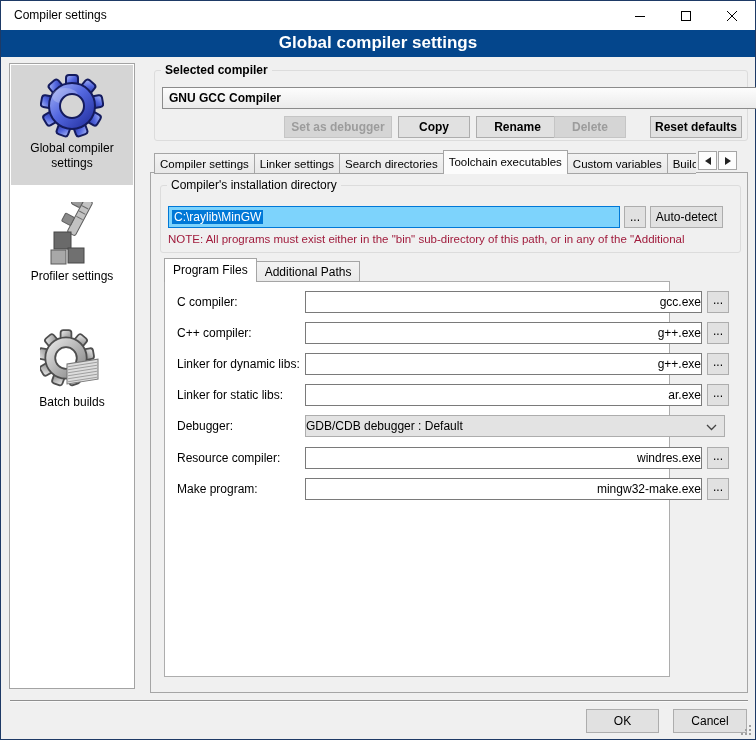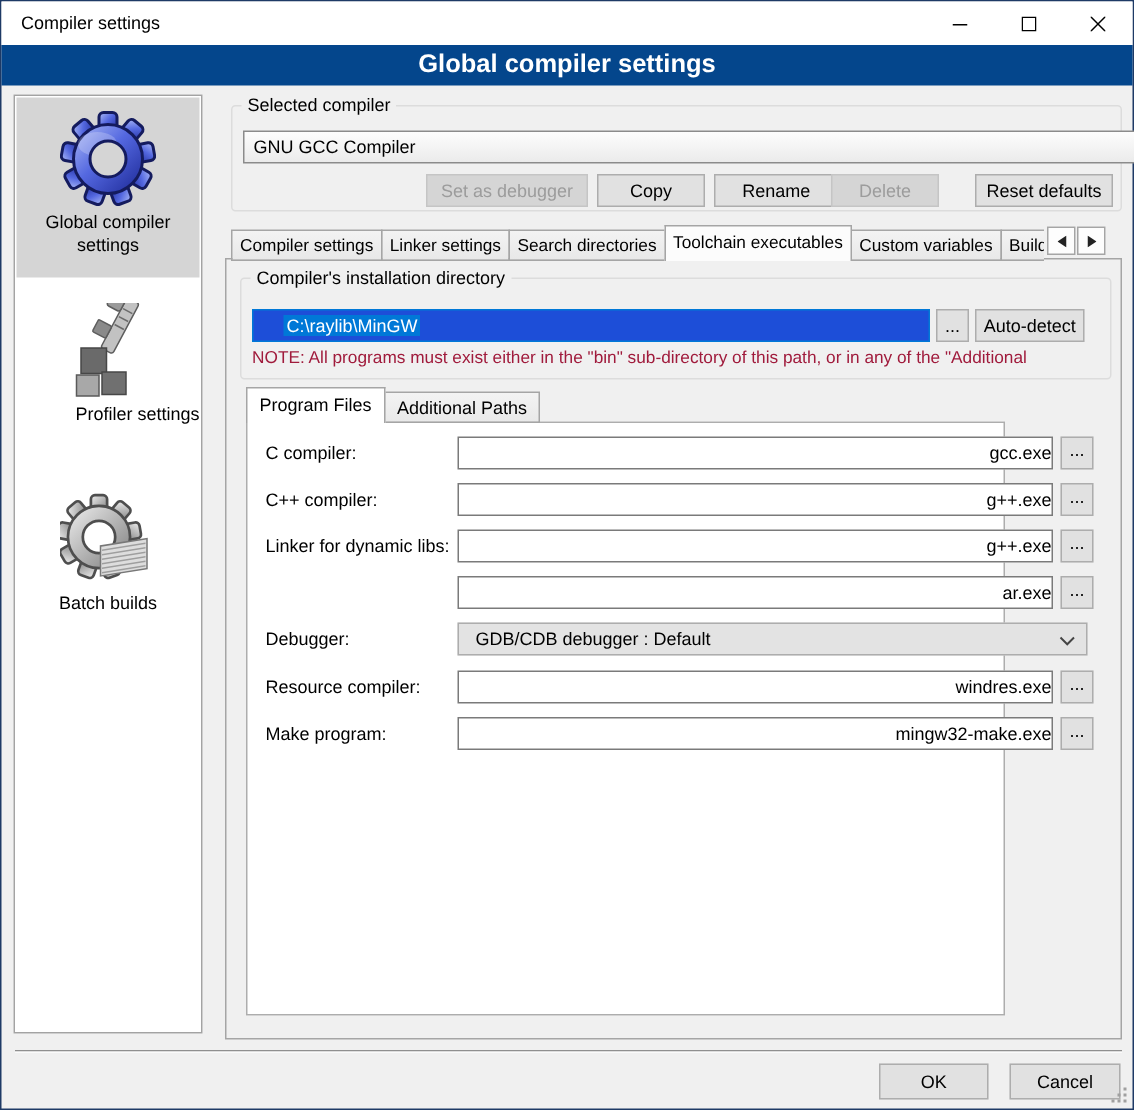--- a/index.html
+++ b/index.html
@@ -31,21 +31,21 @@
   
   .group{position:absolute;border:1px solid #dcdcdc;border-radius:3px;box-sizing:border-box;}
   .group-label{position:absolute;top:-8px;left:6px;background:#f0f0f0;padding:0 4px;line-height:15px;white-space:nowrap;}
 
   
   .btn{position:absolute;background:#e1e1e1;border:1px solid #adadad;box-sizing:border-box;
     text-align:center;line-height:20px;cursor:default;white-space:nowrap;}
   .btn.disabled{background:#d5d5d5;border-color:#c5c5c5;color:#9c9c9c;}
 
   
-  #cg{left:153px;top:69px;width:594px;height:71px;}
+  #cg{left:153px;top:69px;width:594px;height:71px;font-weight:bold;}
   .cg-combo{position:absolute;left:7px;top:16px;width:628px;height:22px;
     background:linear-gradient(#fdfdfd,#ebebeb);border:1px solid #8b8b8b;box-sizing:border-box;
     line-height:20px;padding-left:6px;}
   .combo-chev{position:absolute;right:7px;top:8px;}
   .cg-btn{top:45px;height:22px;}
 
   
   .tabstrip{position:absolute;left:153px;top:149px;height:24px;display:flex;align-items:flex-end;
     z-index:3;max-width:543px;overflow:hidden;}
   .tab{height:21px;line-height:20px;padding:0 5px;font-size:11.5px;white-space:nowrap;
@@ -54,22 +54,22 @@
   .tab-arrow{position:absolute;top:150px;width:19px;height:19px;background:#fdfdfd;border:1px solid #a5a5a5;
     box-sizing:border-box;display:flex;align-items:center;justify-content:center;z-index:4;}
   #arrow-left{left:697px}#arrow-right{left:717px}
 
   
   .page{position:absolute;left:149px;top:171px;width:598px;height:521px;border:1px solid #a5a5a5;
     background:#f0f0f0;box-sizing:border-box;}
 
   
   #dg{left:159px;top:184px;width:581px;height:68px;}
-  .dg-input{position:absolute;left:167px;top:205px;width:452px;height:22px;background:#1d4ed8;
-    border:1px solid var(--accent,#0078d7);box-sizing:border-box;line-height:20px;padding-left:20px;overflow:hidden;white-space:nowrap;}
+  .dg-input{position:absolute;left:167px;top:205px;width:452px;height:22px;background:#7dd3fc;
+    border:1px solid var(--accent,#0078d7);box-sizing:border-box;line-height:20px;padding-left:3px;overflow:hidden;white-space:nowrap;}
   .sel-text{background:var(--accent,#0078d7);color:#fff;padding:0 2px;}
   #dg-browse{left:623px;top:205px;width:22px;height:22px;}
   #dg-auto{left:649px;top:205px;width:73px;height:22px;}
   .dg-note{position:absolute;left:167px;top:232px;width:571px;color:var(--note-red,#a01b3c);
     font-size:11.5px;white-space:nowrap;overflow:hidden;}
 
   
   .itabstrip{position:absolute;left:163px;top:257px;height:24px;display:flex;align-items:flex-end;z-index:3;}
   .itab{height:21px;line-height:20px;padding:0 8px;white-space:nowrap;
     background:linear-gradient(#f3f3f3,#e9e9e9);border:1px solid #a5a5a5;margin-right:-1px;box-sizing:border-box;}
@@ -77,21 +77,21 @@
   .ipanel{position:absolute;left:163px;top:280px;width:506px;height:396px;background:#ffffff;
     border:1px solid #adadad;box-sizing:border-box;}
 
   
   .tc-row{position:absolute;left:0;width:100%;height:22px;}
   .tc-label{position:absolute;left:12px;top:0;line-height:22px;white-space:nowrap;}
   .tc-input{position:absolute;left:140px;top:0;width:397px;height:22px;background:#fff;
     border:1px solid #7a7a7a;box-sizing:border-box;line-height:20px;padding-left:5px;white-space:nowrap;text-align:right;}
   .tc-browse{left:542px;top:0;width:22px;height:22px;line-height:16px;}
   .tc-combo{position:absolute;left:140px;top:0;width:420px;height:22px;background:#e3e3e3;
-    border:1px solid #adadad;box-sizing:border-box;line-height:20px;padding-left:11px;white-space:nowrap;}
+    border:1px solid #adadad;box-sizing:border-box;line-height:20px;padding-left:0;white-space:nowrap;}
 
   
   .sep{position:absolute;left:9px;top:699px;width:738px;height:1px;background:#8f8f8f;}
   .sep2{position:absolute;left:9px;top:700px;width:738px;height:1px;background:#fafafa;}
   #ok-btn{left:585px;top:708px;width:73px;height:24px;line-height:22px;}
   #cancel-btn{left:672px;top:708px;width:74px;height:24px;line-height:22px;}
   .grip{position:absolute;right:3px;bottom:3px;}
 </style>
 </head>
 <body>
@@ -142,21 +142,21 @@
             <rect x="-6" y="-31" width="12" height="13" rx="3" transform="rotate(280)"></rect>
             <rect x="-6" y="-31" width="12" height="13" rx="3" transform="rotate(320)"></rect>
             <circle r="23"></circle>
           </g>
           <ellipse cx="-7" cy="-10" rx="13" ry="8" fill="#ffffff" opacity="0.22"></ellipse>
           <circle r="12" fill="#d5d5d5" stroke="#141b5e" stroke-width="2"></circle>
         </g>
       </svg>
       <div class="sb-label">Global compiler settings</div>
     </div>
-    <div class="sb-item" style="top:134px;height:104px;text-align:right;">
+    <div class="sb-item" style="top:134px;height:104px;">
       <svg class="sb-icon" width="64" height="64" viewBox="0 0 64 64" style="margin-top:4px;">
         <g transform="rotate(28 40 14)">
           <rect x="36" y="-4" width="9" height="38" rx="2" fill="#c2c2c2" stroke="#5d5d5d"></rect>
           <rect x="26" y="-4" width="10" height="11" rx="2" fill="#9a9a9a" stroke="#5d5d5d"></rect>
           <rect x="26" y="18" width="10" height="9" rx="1" fill="#8a8a8a" stroke="#5d5d5d"></rect>
           <line x1="37" y1="4" x2="44" y2="4" stroke="#6a6a6a"></line>
           <line x1="37" y1="10" x2="44" y2="10" stroke="#6a6a6a"></line>
           <line x1="37" y1="16" x2="44" y2="16" stroke="#6a6a6a"></line>
         </g>
         <rect x="14" y="30" width="17" height="17" fill="#6a6a6a" stroke="#474747"></rect>
@@ -268,20 +268,21 @@
           <div class="tc-label">C++ compiler:</div>
           <div class="tc-input"><span>g++.exe</span></div>
           <div class="btn tc-browse">...</div>
         </div>
         <div class="tc-row" style="top: 71px;">
           <div class="tc-label">Linker for dynamic libs:</div>
           <div class="tc-input"><span>g++.exe</span></div>
           <div class="btn tc-browse">...</div>
         </div>
         <div class="tc-row" style="top: 102px;">
+          <div class="tc-label">Linker for static libs:</div>
           <div class="tc-input"><span>ar.exe</span></div>
           <div class="btn tc-browse">...</div>
         </div>
         <div class="tc-row" style="top: 133px;">
           <div class="tc-label">Debugger:</div>
           <div class="tc-combo"><span>GDB/CDB debugger : Default</span><svg class="combo-chev" width="11" height="7" viewBox="0 0 11 7">
               <polyline points="1,1 5.5,5.5 10,1" fill="none" stroke="#444" stroke-width="1.3"></polyline>
             </svg></div>
         </div>
         <div class="tc-row" style="top: 165px;">

